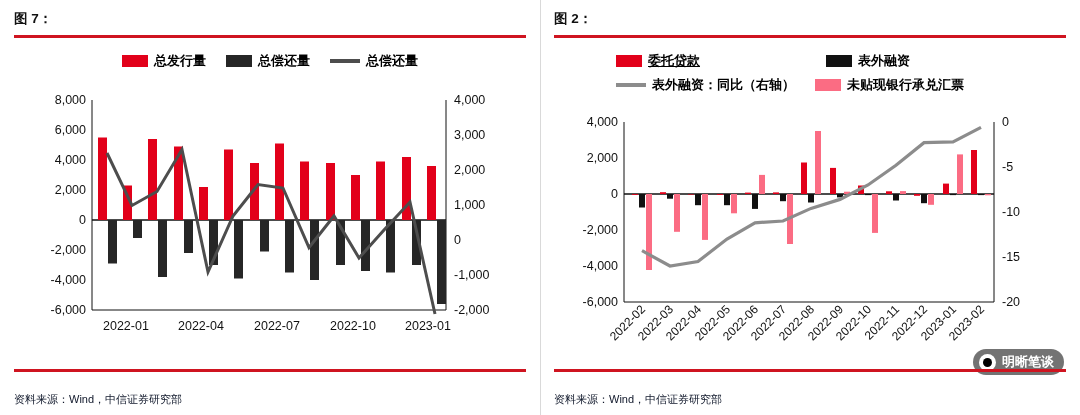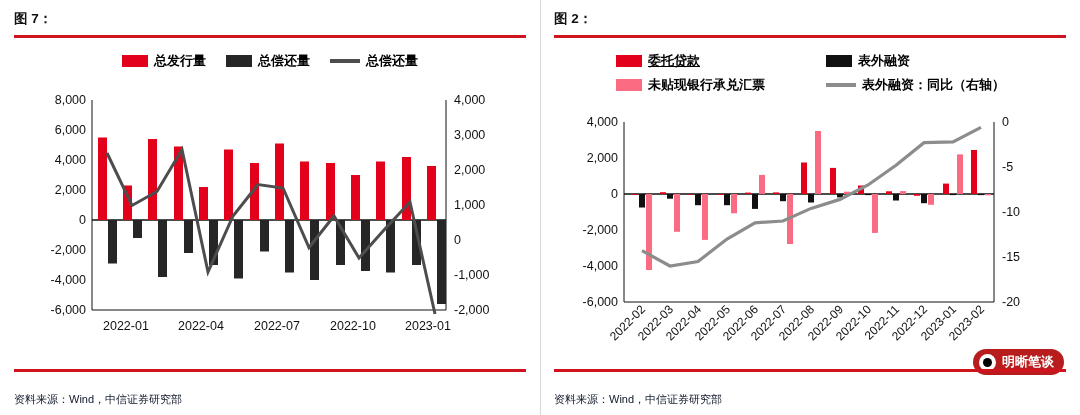--- a/index.html
+++ b/index.html
@@ -18,21 +18,21 @@
   .legend{margin-top:14px;display:flex;flex-wrap:wrap;justify-content:center;font-size:13px;color:#000000;font-weight:bold;align-items:center;}
   .legend .item{display:flex;align-items:center;margin:0 10px 6px 10px;}
   .legend .swatch{display:inline-block;margin-right:6px;}
   .sw-bar{width:26px;height:12px;}
   .sw-line{width:30px;height:4px;}
   .plot{position:relative;margin-top:6px;text-decoration:underline;}
   .src{position:absolute;left:14px;right:14px;bottom:8px;}
   .src-rule{height:3px;background:#cf1420;}
   .src-text{font-size:11px;color:#0f172a;margin-top:20px;}
   .wm{position:absolute;right:16px;bottom:40px;display:flex;align-items:center;
-      background:#b91c1c;color:#fff;border-radius:16px;padding:4px 10px 4px 6px;font-size:13px;font-weight:bold;}
+      background:#737373;color:#fff;border-radius:16px;padding:4px 10px 4px 6px;font-size:13px;font-weight:bold;}
   .wm .dot{width:17px;height:17px;border-radius:50%;background:#fff;margin-right:6px;position:relative;}
   .wm .dot:after{content:"";position:absolute;left:4px;top:4px;width:9px;height:9px;border-radius:50%;background:#000;}
   svg{display:block;}
 </style>
 </head>
 <body>
 
 <div class="wrap">
 
   <div class="panel left">
@@ -145,27 +145,27 @@
 
     <div class="legend" style="justify-content:flex-start;padding-left:52px;">
       <div class="item" style="width:190px;text-decoration:underline;">
         <span class="swatch sw-bar" style="background:#e2001a"></span>
         <span>委托贷款</span>
       </div>
       <div class="item">
         <span class="swatch sw-bar" style="background:#111111"></span>
         <span>表外融资</span>
       </div>
+      <div class="item">
+        <span class="swatch sw-line" style="background:#8c8c8c"></span>
+        <span>表外融资：同比（右轴）</span>
+      </div>
       <div class="item" style="width:190px;">
         <span class="swatch sw-bar" style="background:#fb6c83"></span>
         <span>未贴现银行承兑汇票</span>
-      </div>
-      <div class="item">
-        <span class="swatch sw-line" style="background:#8c8c8c"></span>
-        <span>表外融资：同比（右轴）</span>
       </div>
     </div>
 
     <div class="plot">
       <svg width="512" height="258" viewBox="0 0 512 258">
 
         <g font-size="12.5" fill="#111" font-family="Liberation Sans, sans-serif">
           <text x="64" y="20" text-anchor="end">4,000</text>
           <text x="64" y="56" text-anchor="end">2,000</text>
           <text x="64" y="92" text-anchor="end">0</text>

